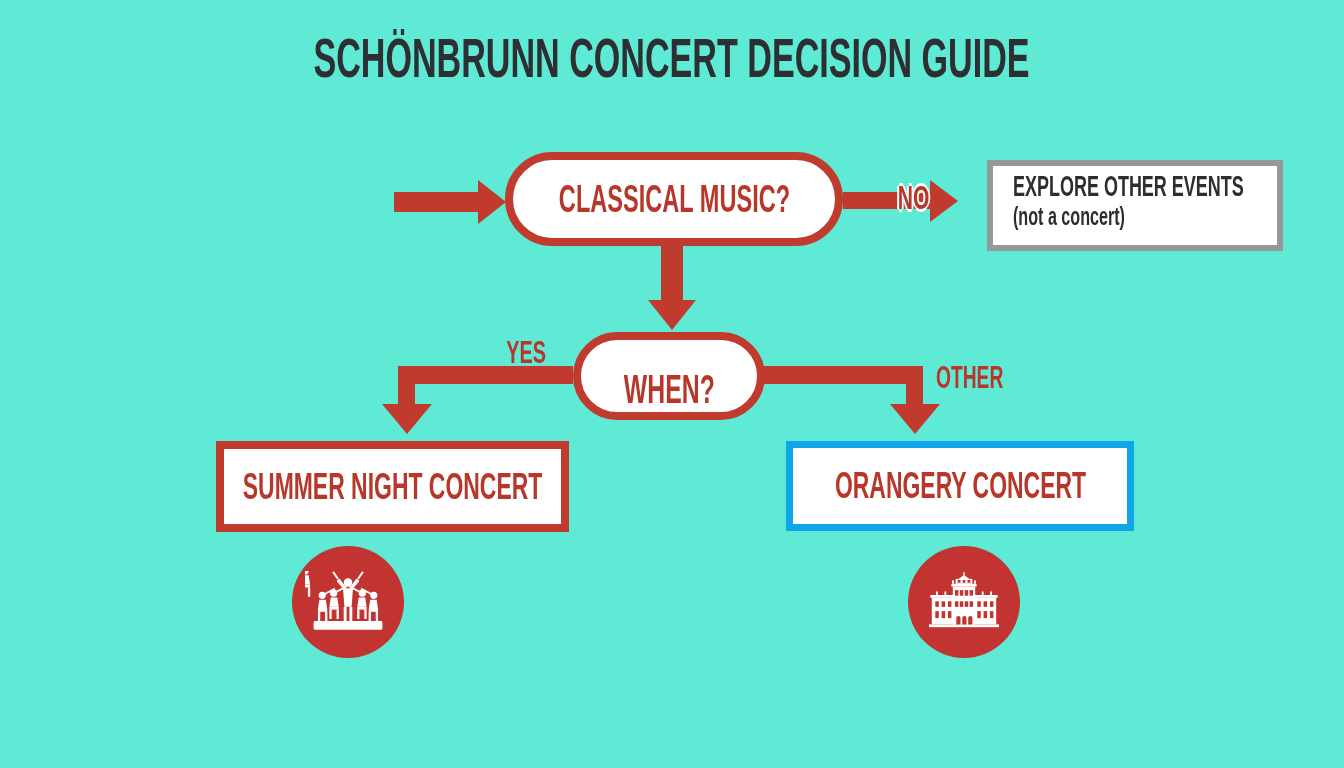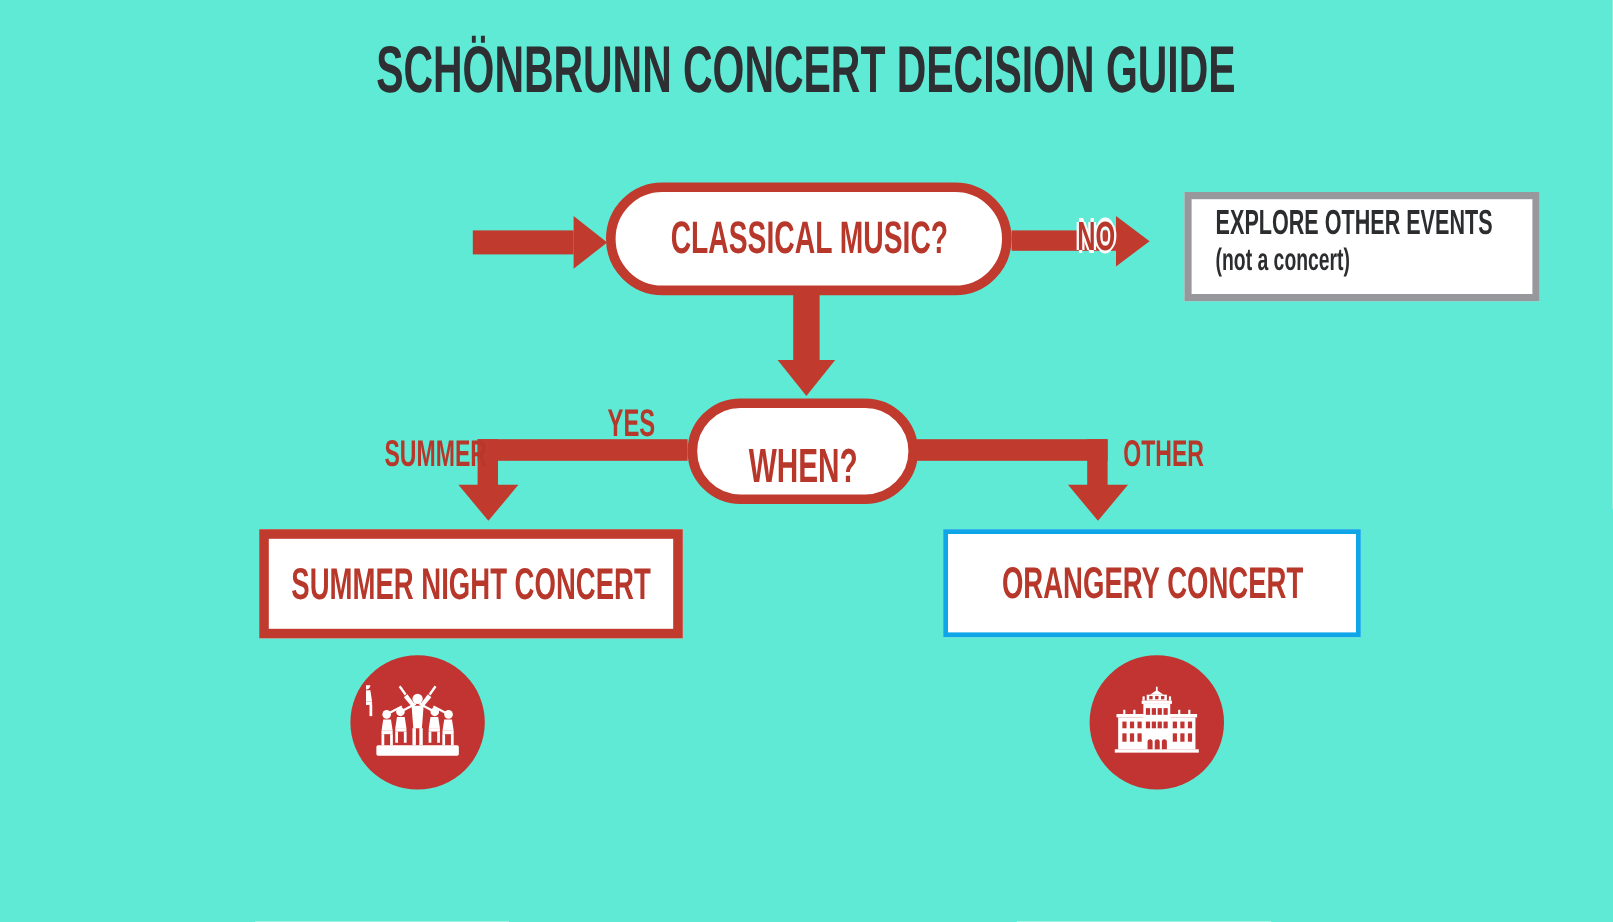--- a/index.html
+++ b/index.html
@@ -19,21 +19,21 @@
   .node-classical { left:505px; top:152px; width:338px; height:94px; border:8px solid #c13a2e; border-radius:47px;
     font-size:38px; font-weight:bold; color:#b8372b;text-align:center; }
   .node-when { left:573px; top:332px; width:192px; height:88px; border:8px solid #c13a2e; border-radius:44px;
     font-size:40px; font-weight:bold; color:#b8372b;align-items:flex-end; }
   .node-explore { left:961px; top:160px; width:296px; height:91px; border:6px solid #96989b;
     flex-direction:column; align-items:flex-start; justify-content:flex-start; padding:4px 0 0 20px; color:#2b2d2f;margin-left:26px; }
   .explore-main { font-size:29px; font-weight:bold; line-height:1.12; }
   .explore-sub { font-size:26px; font-weight:bold; line-height:1.12; }
   .node-summer { left:188px; top:441px; width:353px; height:91px; border:8px solid #c13a2e;
     font-size:37px; font-weight:bold; color:#b8372b;margin-left:28px; }
-  .node-orangery { left:786px; top:441px; width:348px; height:90px; border:4px solid #0ea5e9;
+  .node-orangery { left:786px; top:441px; width:348px; height:90px; border:7px solid #0ea5e9;
     font-size:37px; font-weight:bold; color:#b8372b; }
 
   
   .shaft { position:absolute; background:#c13a2e; }
   .entry-shaft { left:394px; top:192px; width:84px; height:20px; }
   .no-shaft { left:843px; top:192px; width:92px; height:17px; }
   .down1-shaft { left:661px; top:244px; width:22px; height:58px; }
   .left-h-shaft { left:398px; top:366px; width:175px; height:18px; }
   .left-v-shaft { left:398px; top:366px; width:17px; height:42px; }
   .right-h-shaft { left:763px; top:366px; width:160px; height:18px; }
@@ -94,23 +94,20 @@
     <span class="cond cond-right">YES</span>
   </div>
 
   <div class="node node-when">
     <span class="cond">WHEN?</span>
   </div>
 
   <div class="shaft left-h-shaft"></div>
   <div class="shaft left-v-shaft"></div>
   <div class="tri left-down-head"></div>
-  <div class="edge-label label-summer">
-    <span class="cond cond-right">SUMMER</span>
-  </div>
   <div class="node node-summer">
     <span class="cond">SUMMER NIGHT CONCERT</span>
   </div>
 
   <div class="shaft right-h-shaft"></div>
   <div class="shaft right-v-shaft"></div>
   <div class="tri right-down-head"></div>
   <div class="edge-label label-other">
     <span class="cond cond-left">OTHER</span>
   </div>

